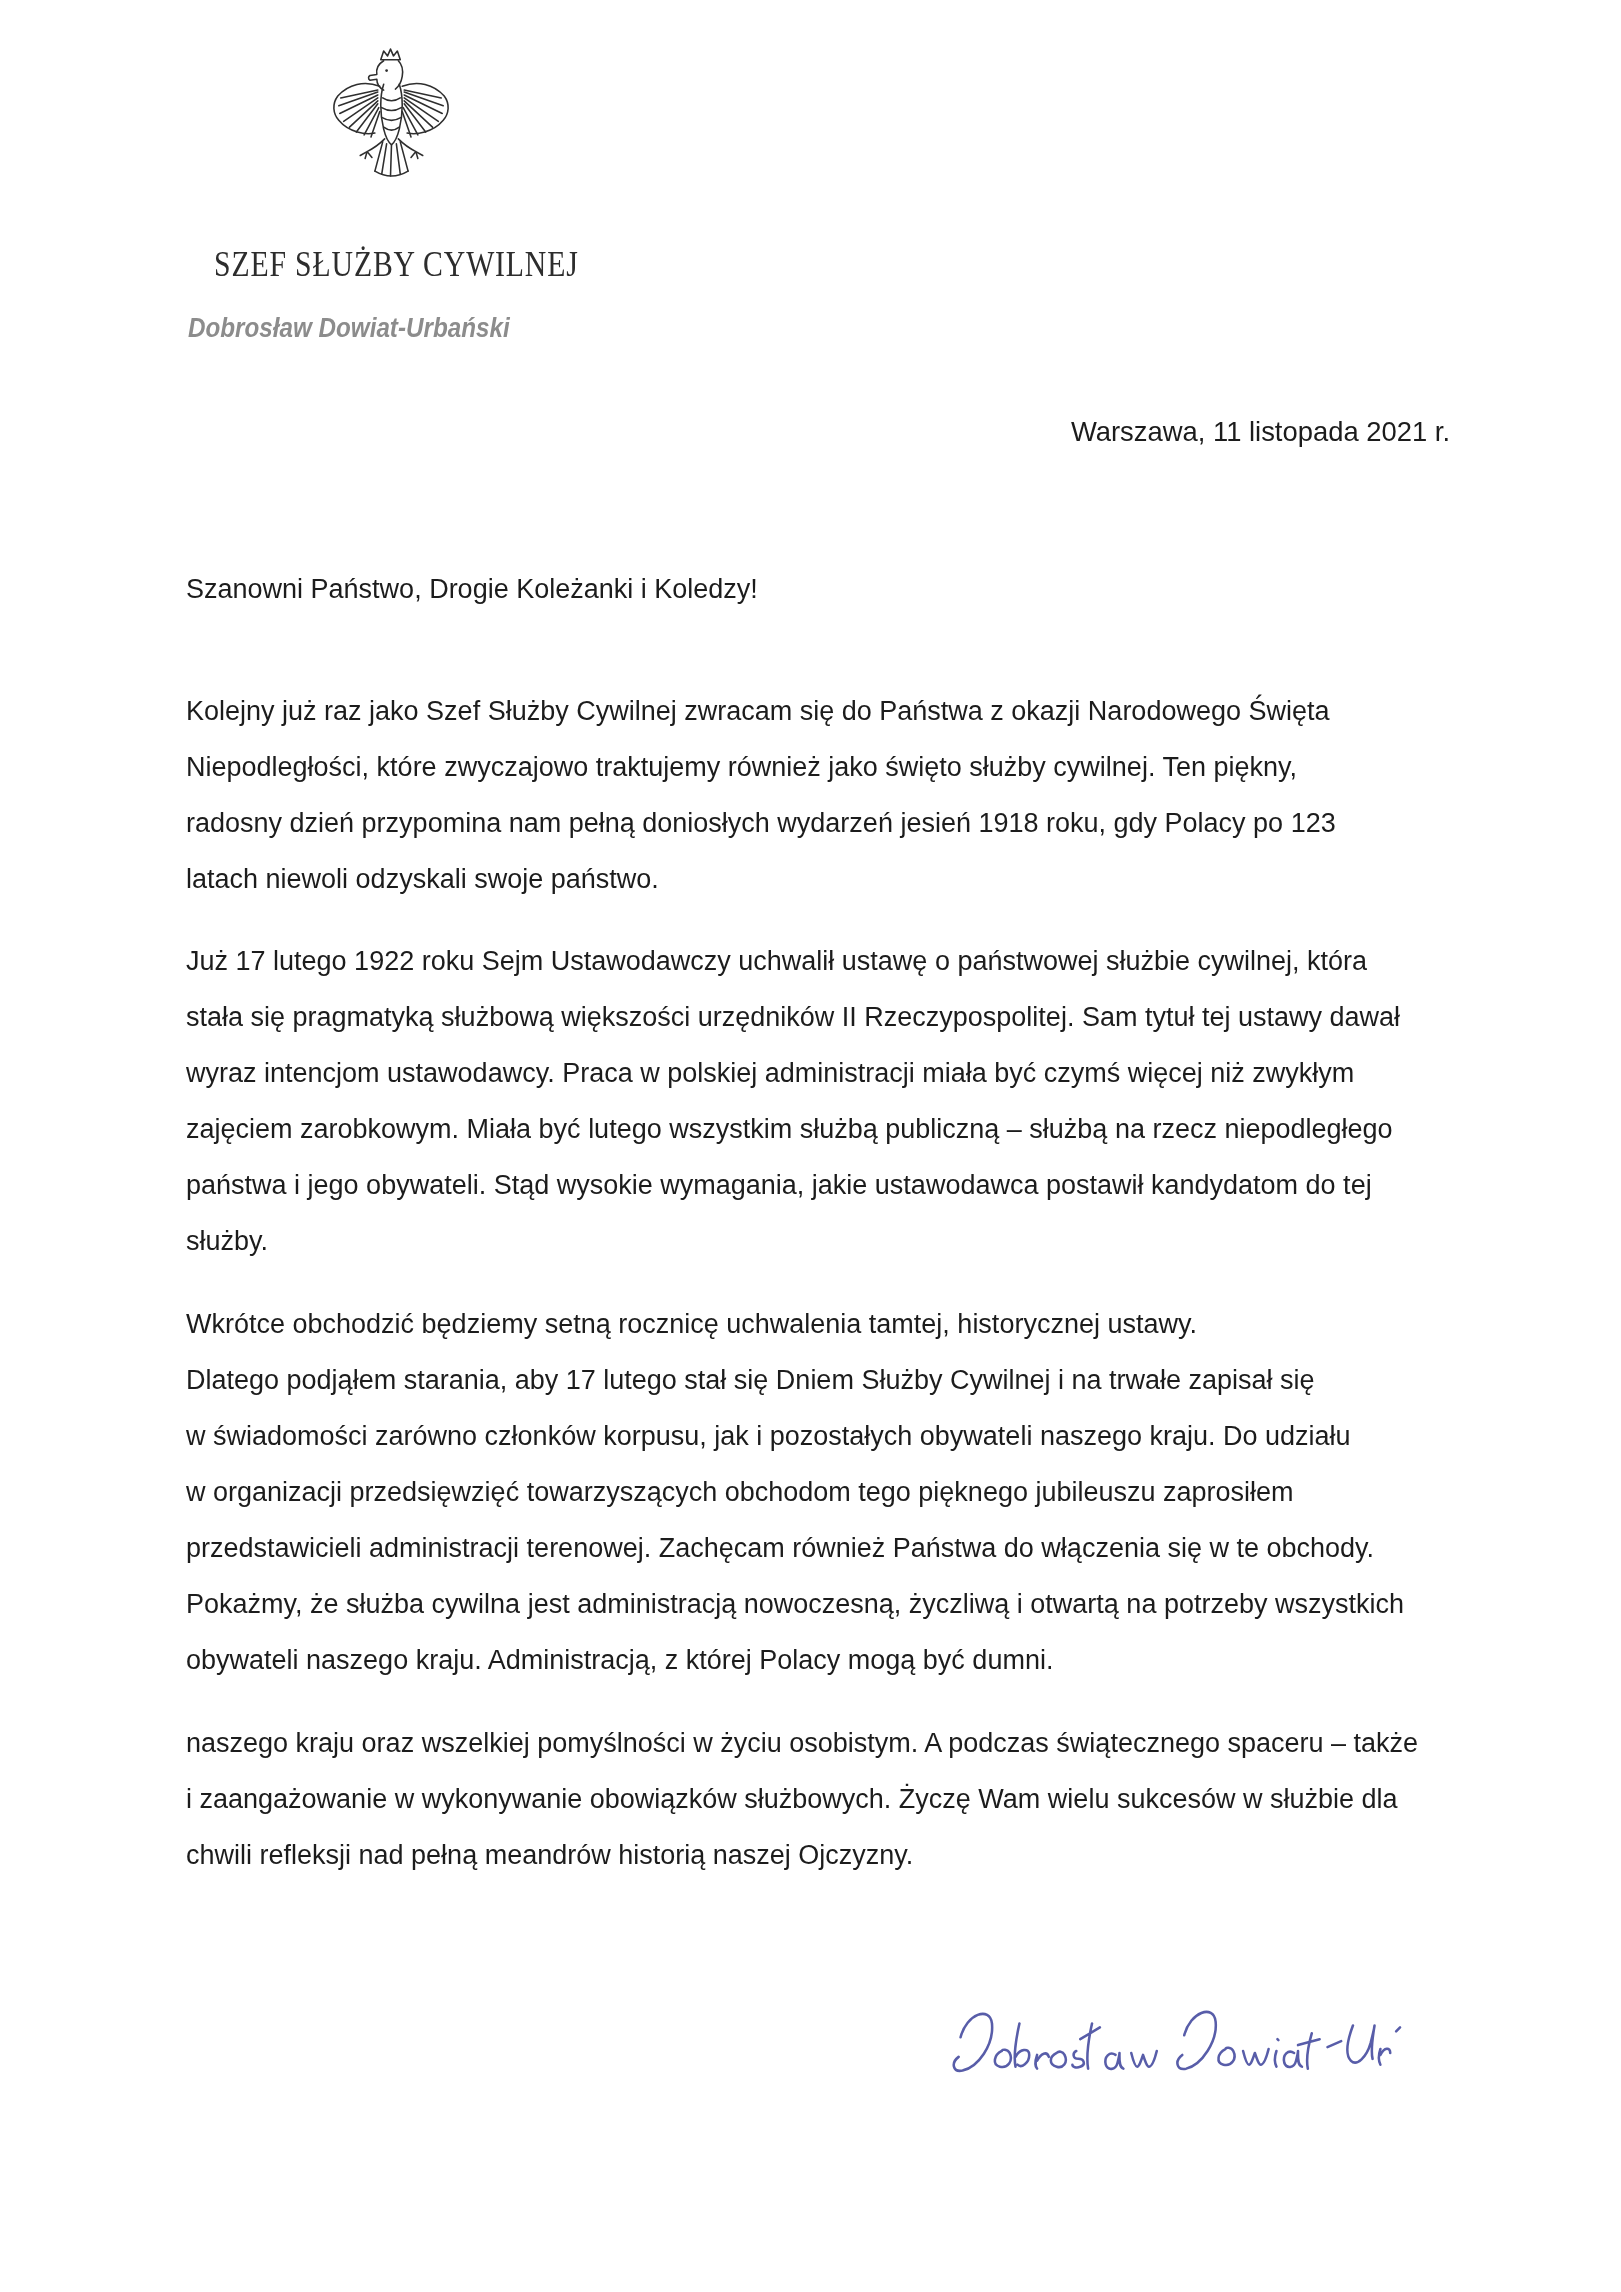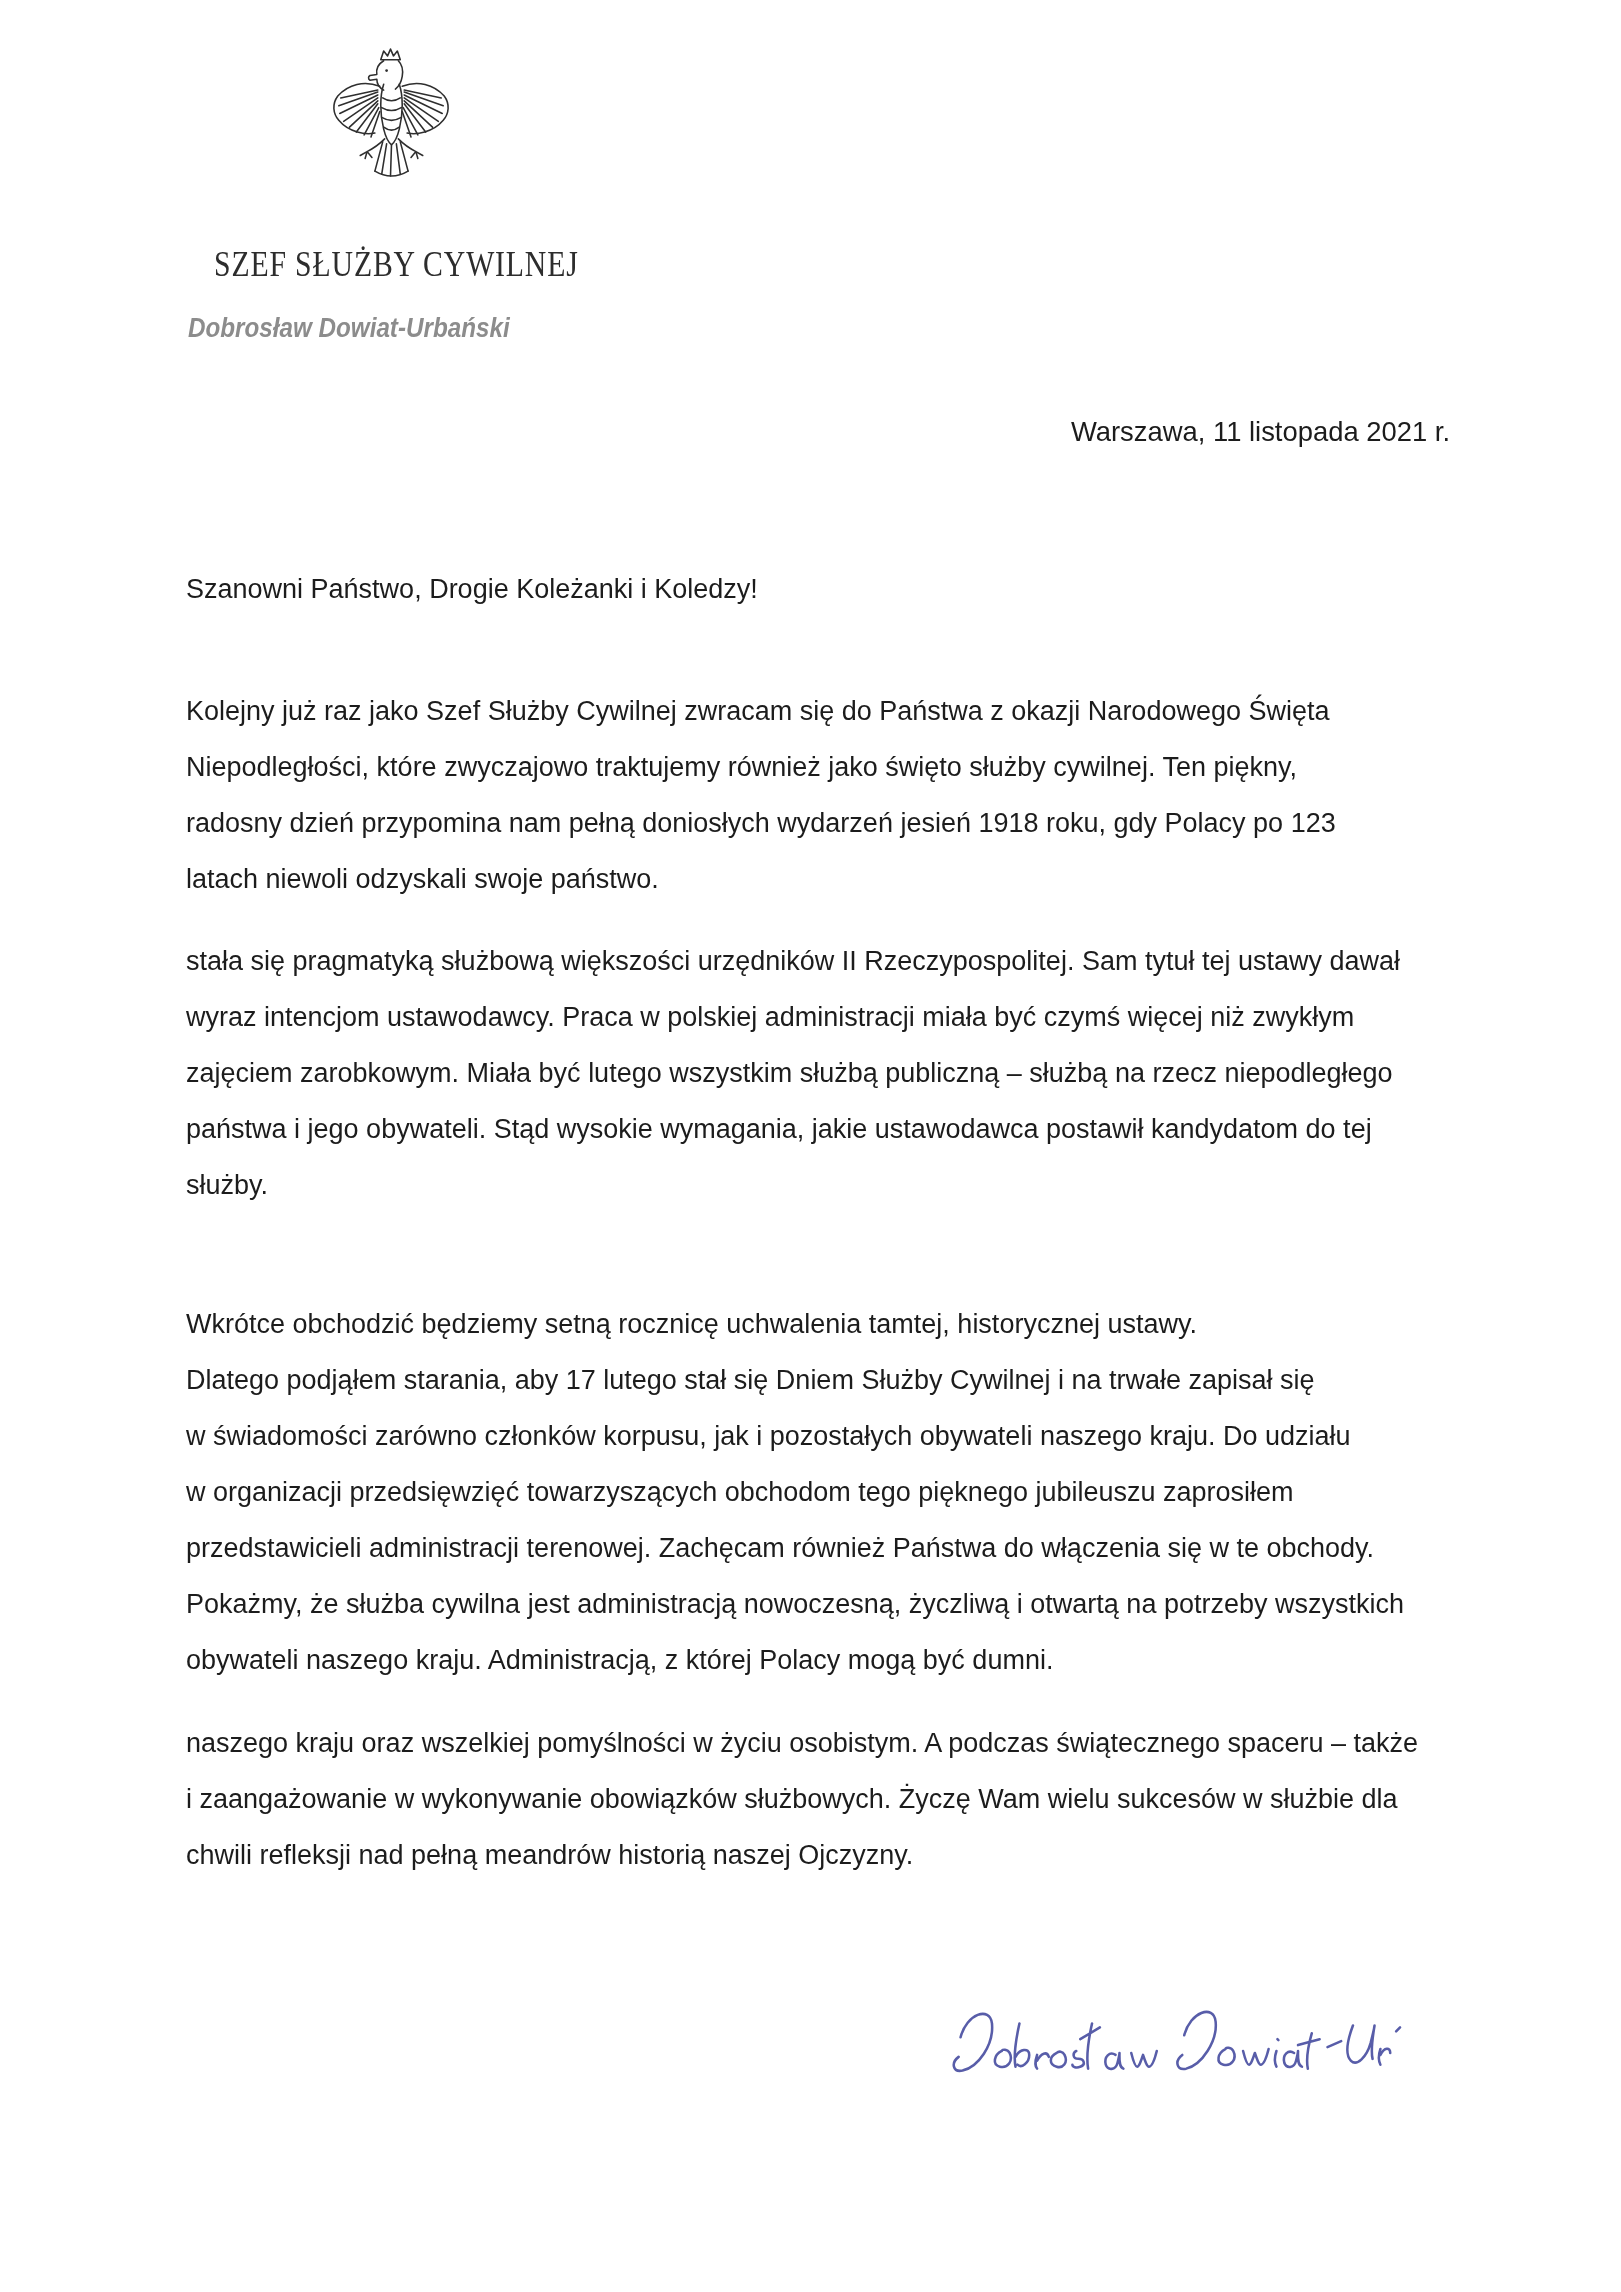--- a/index.html
+++ b/index.html
@@ -112,20 +112,21 @@
   <div class="salutation">Szanowni Państwo, Drogie Koleżanki i Koledzy!</div>
 
   <div class="para p1">
     <div class="line">Kolejny już raz jako Szef Służby Cywilnej zwracam się do Państwa z okazji Narodowego Święta</div>
     <div class="line">Niepodległości, które zwyczajowo traktujemy również jako święto służby cywilnej. Ten piękny,</div>
     <div class="line">radosny dzień przypomina nam pełną doniosłych wydarzeń jesień 1918 roku, gdy Polacy po 123</div>
     <div class="line">latach niewoli odzyskali swoje państwo.</div>
   </div>
 
   <div class="para p2">
+    <div class="line">Już 17 lutego 1922 roku Sejm Ustawodawczy uchwalił ustawę o państwowej służbie cywilnej, która</div>
     <div class="line">stała się pragmatyką służbową większości urzędników II Rzeczypospolitej. Sam tytuł tej ustawy dawał</div>
     <div class="line">wyraz intencjom ustawodawcy. Praca w polskiej administracji miała być czymś więcej niż zwykłym</div>
     <div class="line">zajęciem zarobkowym. Miała być lutego wszystkim służbą publiczną – służbą na rzecz niepodległego</div>
     <div class="line">państwa i jego obywateli. Stąd wysokie wymagania, jakie ustawodawca postawił kandydatom do tej</div>
     <div class="line">służby.</div>
   </div>
 
   <div class="para p3">
     <div class="line">Wkrótce obchodzić będziemy setną rocznicę uchwalenia tamtej, historycznej ustawy.</div>
     <div class="line">Dlatego podjąłem starania, aby 17 lutego stał się Dniem Służby Cywilnej i na trwałe zapisał się</div>

